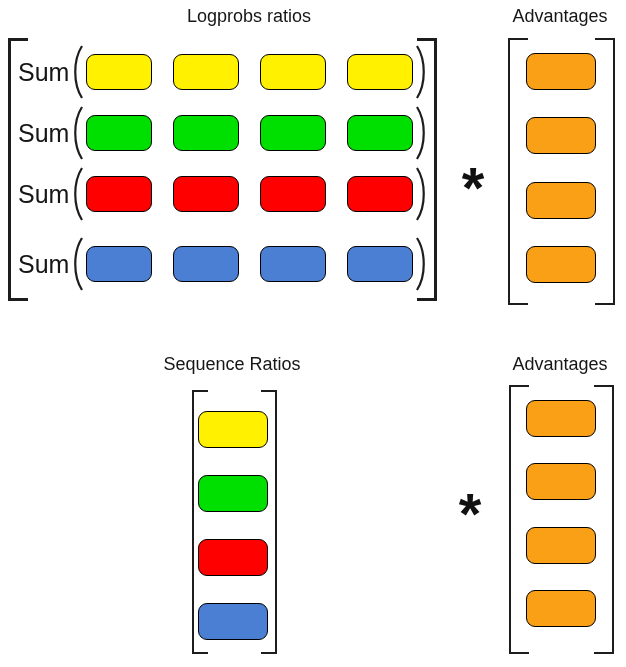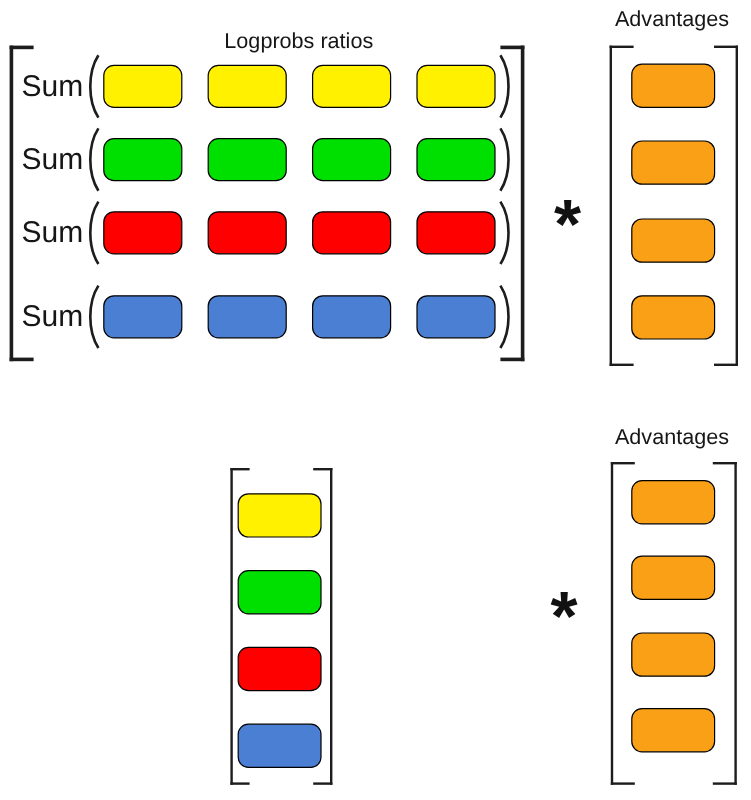--- a/index.html
+++ b/index.html
@@ -1,21 +1,21 @@
 <!DOCTYPE html>
 <html><head>
 <meta charset="utf-8">
 <style>
   html,body { margin:0; padding:0; background:#ffffff; }
   #canvas {
     position:relative; width:626px; height:667px; background:#ffffff;
     font-family:"Liberation Sans", sans-serif; overflow:hidden; color:#111;
   }
   .title { position:absolute; font-size:18px; line-height:20px; text-align:center; color:#161616; }
-  #t1 { left:129px; top:6px;  width:240px;margin-top:18px; }
+  #t1 { left:129px; top:6px;  width:240px; }
   #t2 { left:480px; top:6px;  width:160px; }
   #t3 { left:152px; top:354px; width:160px; }
   #t4 { left:490px; top:354px; width:140px; }
 
   
   .sqbracket { position:absolute; border:3px solid #1d1d1d; box-sizing:border-box; }
   .sqbracket.left  { border-right:none; }
   .sqbracket.right { border-left:none; }
   #m-bl { left:8px;   top:38px; width:20px; height:263px; }
   #m-br { left:417px; top:38px; width:20px; height:263px; }
@@ -53,20 +53,21 @@
   #star-top { left:451px; top:159px; }
   #star-bottom { left:448px; top:485px; }
 </style>
 </head>
 <body>
 
 <div id="canvas">
 
   <div class="title" id="t1">Logprobs ratios</div>
   <div class="title" id="t2">Advantages</div>
+  <div class="title" id="t3">Sequence Ratios</div>
   <div class="title" id="t4">Advantages</div>
 
   <div class="sqbracket left" id="m-bl"></div>
   <div class="sqbracket right" id="m-br"></div>
 
   <div class="mrow" id="r0">
     <span class="sum">Sum</span>
     <svg class="paren" viewBox="0 0 14 58">
         <path d="M12 3 C 3 17 3 41 12 55" stroke="#1d1d1d" stroke-width="2.2" fill="none"></path>
       </svg>

